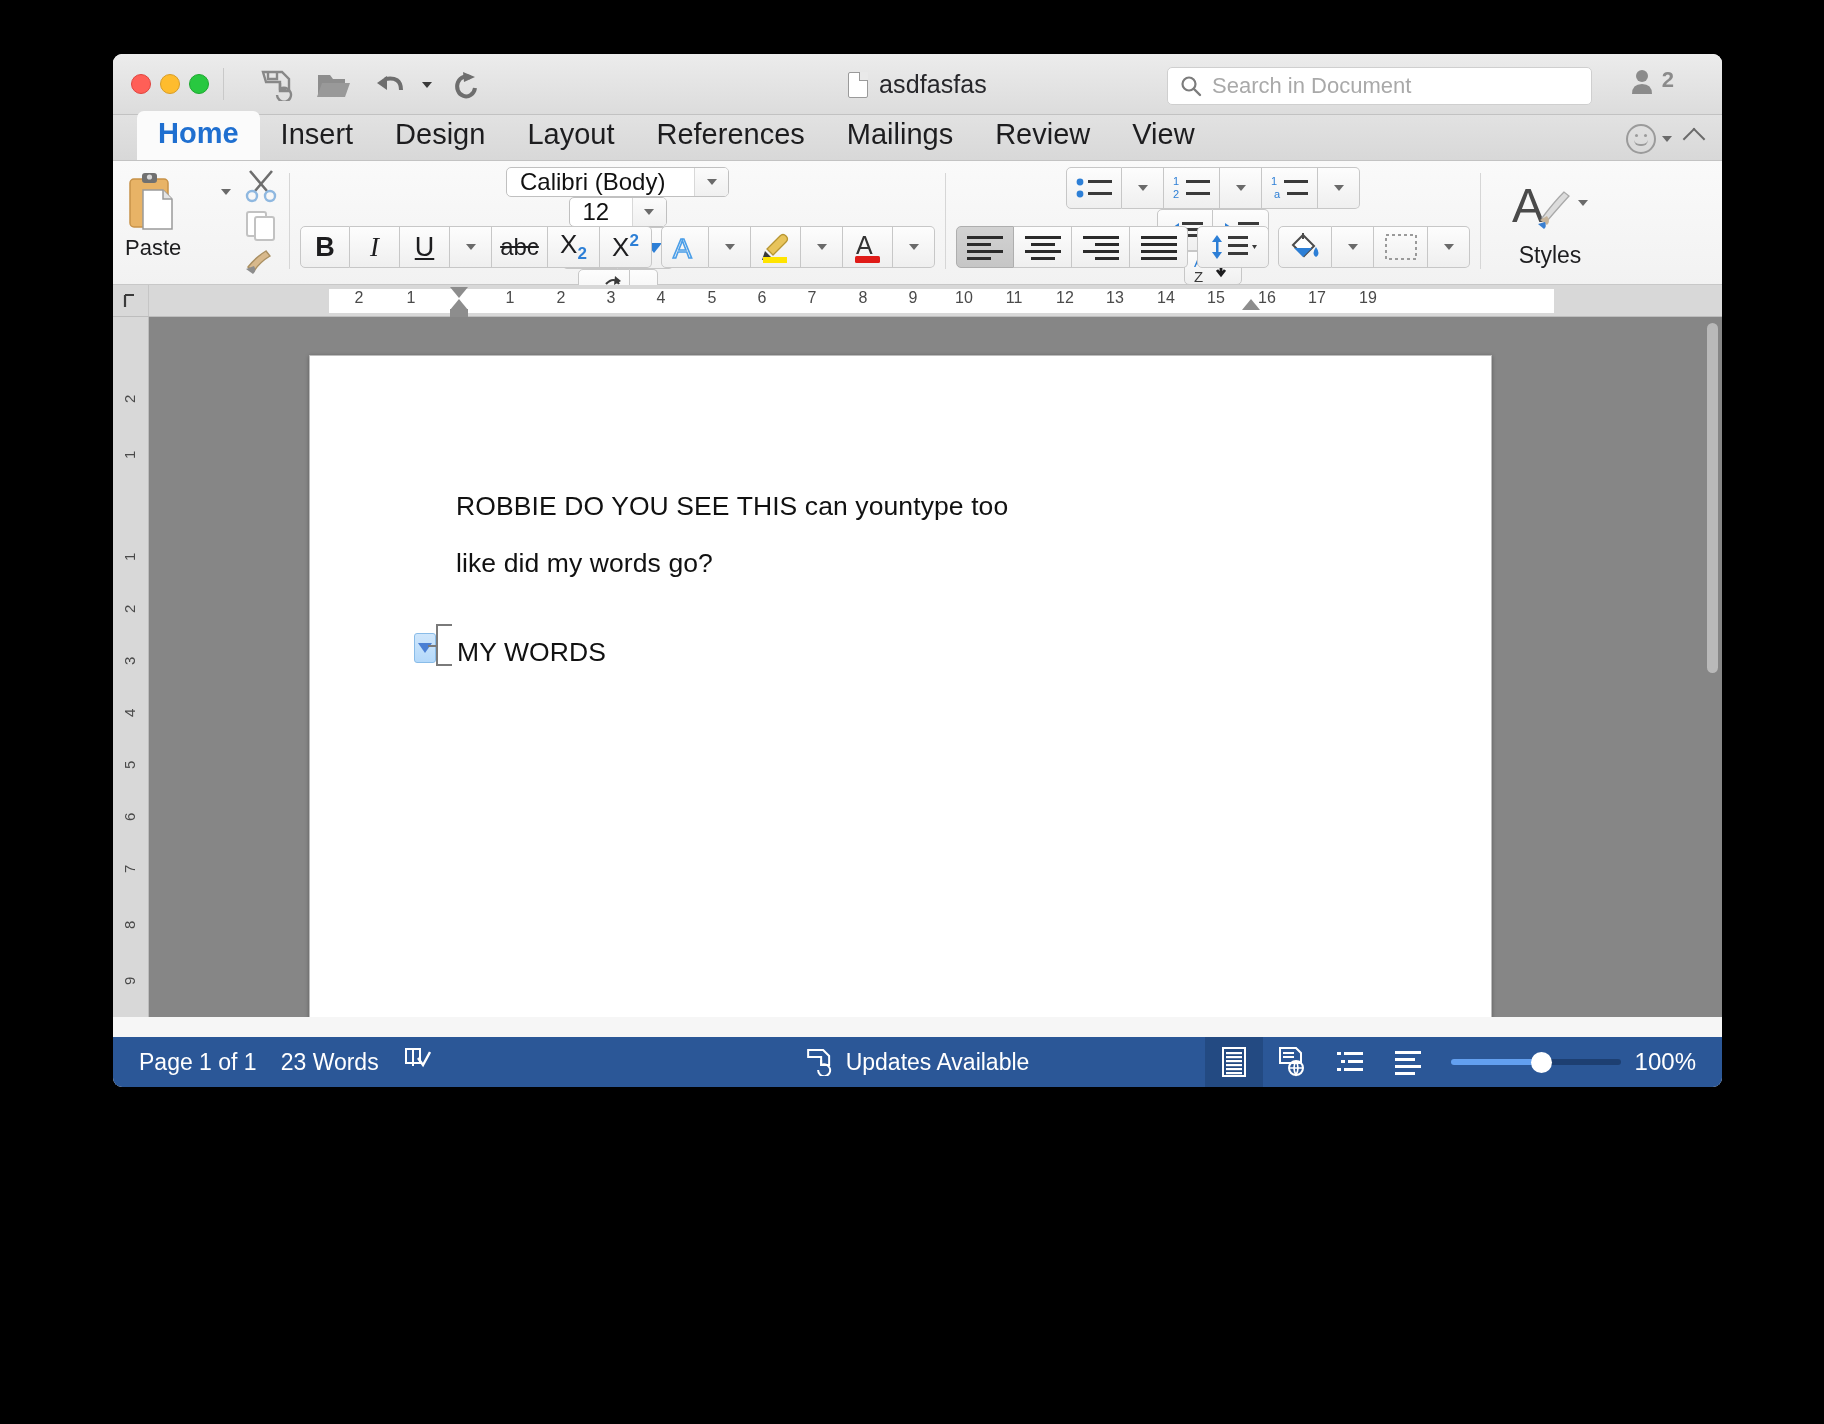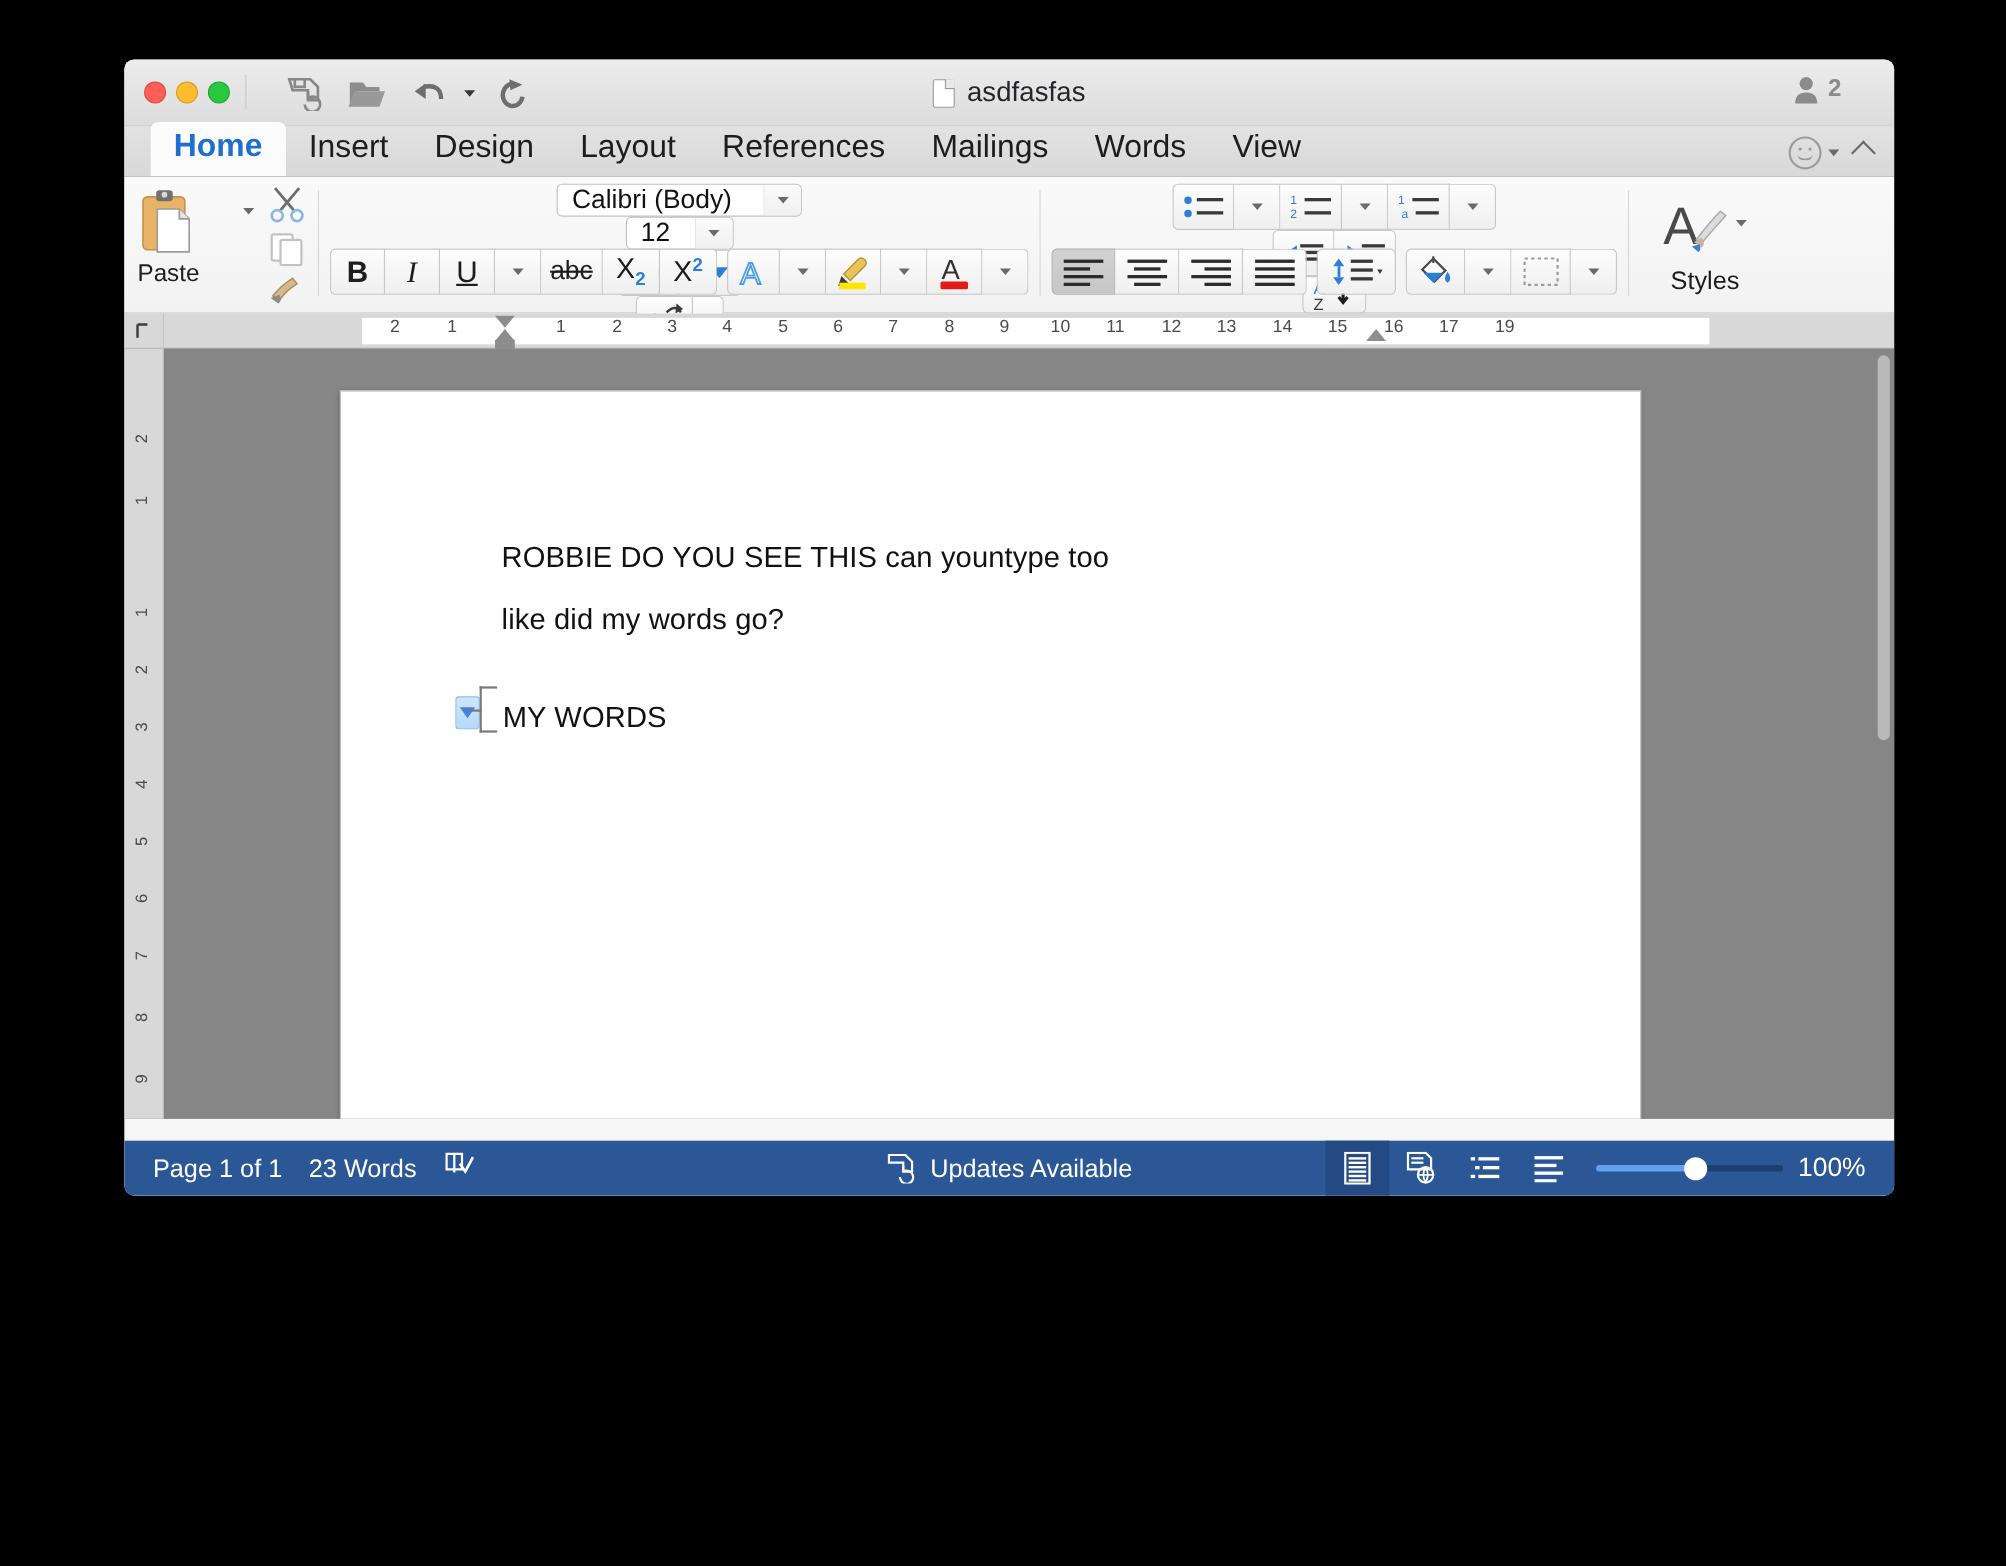--- a/index.html
+++ b/index.html
@@ -245,38 +245,45 @@
           <path d="M12 3 L24 8 L13 13 Z" fill="#6e6e6e"></path>
         </svg>
       </div>
     </div>
 
     <div class="doc-title">
       <div class="page-glyph"></div>
       <span>asdfasfas</span>
     </div>
 
+    <div class="searchbox">
+      <svg width="22" height="22" viewBox="0 0 22 22">
+        <circle cx="9" cy="9" r="6.5" fill="none" stroke="#7c7c7c" stroke-width="2.2"></circle>
+        <path d="M14 14 L20 20" stroke="#7c7c7c" stroke-width="2.4" stroke-linecap="round"></path>
+      </svg>
+      <span class="ph">Search in Document</span>
+    </div>
 
     <div class="people">
       <svg width="30" height="30" viewBox="0 0 30 30">
         <circle cx="13" cy="10" r="6" fill="#8b8b8b"></circle>
         <path d="M3 28 q0 -10 10 -10 q10 0 10 10 z" fill="#8b8b8b"></path>
       </svg>
       <span class="cnt">2</span>
     </div>
   </div>
 
   <div class="tabbar">
     <div class="tab active">Home</div>
     <div class="tab">Insert</div>
     <div class="tab">Design</div>
     <div class="tab">Layout</div>
     <div class="tab">References</div>
     <div class="tab">Mailings</div>
-    <div class="tab">Words</div>
+    <div class="tab">Review</div>
     <div class="tab">View</div>
     <div class="tab-right">
       <div style="display:flex;align-items:center;gap:6px">
         <div class="smiley">
               <i class="l"></i>
               <i class="r"></i>
               <b></b>
             </div>
         <div class="caret-sm"></div>
       </div>

